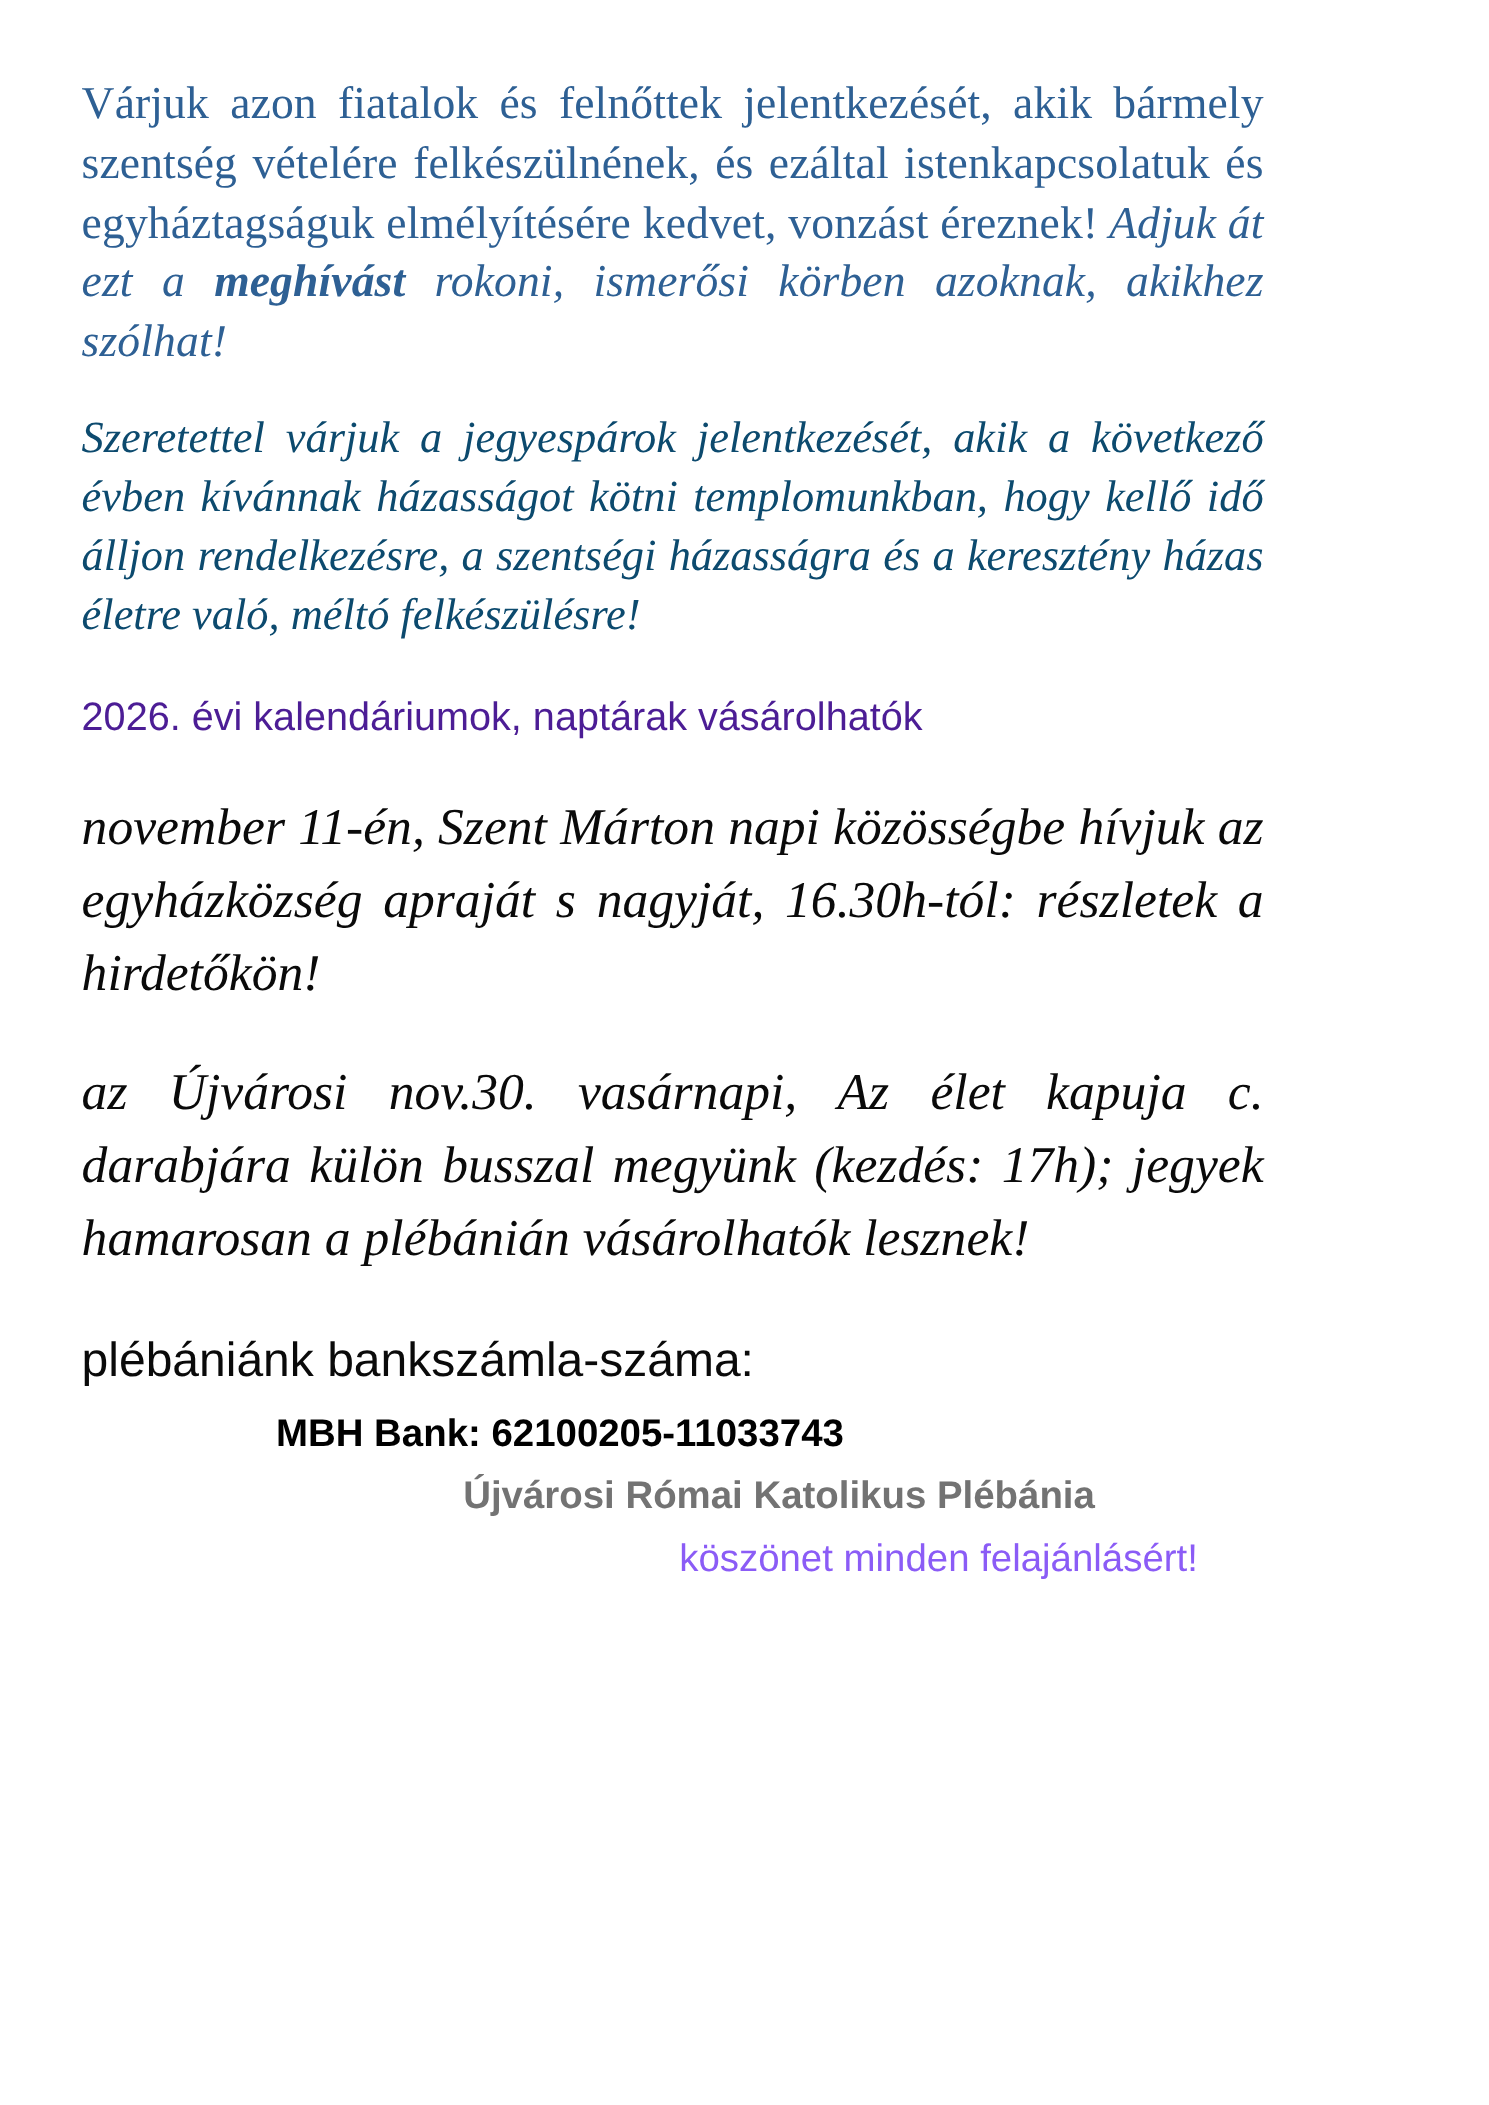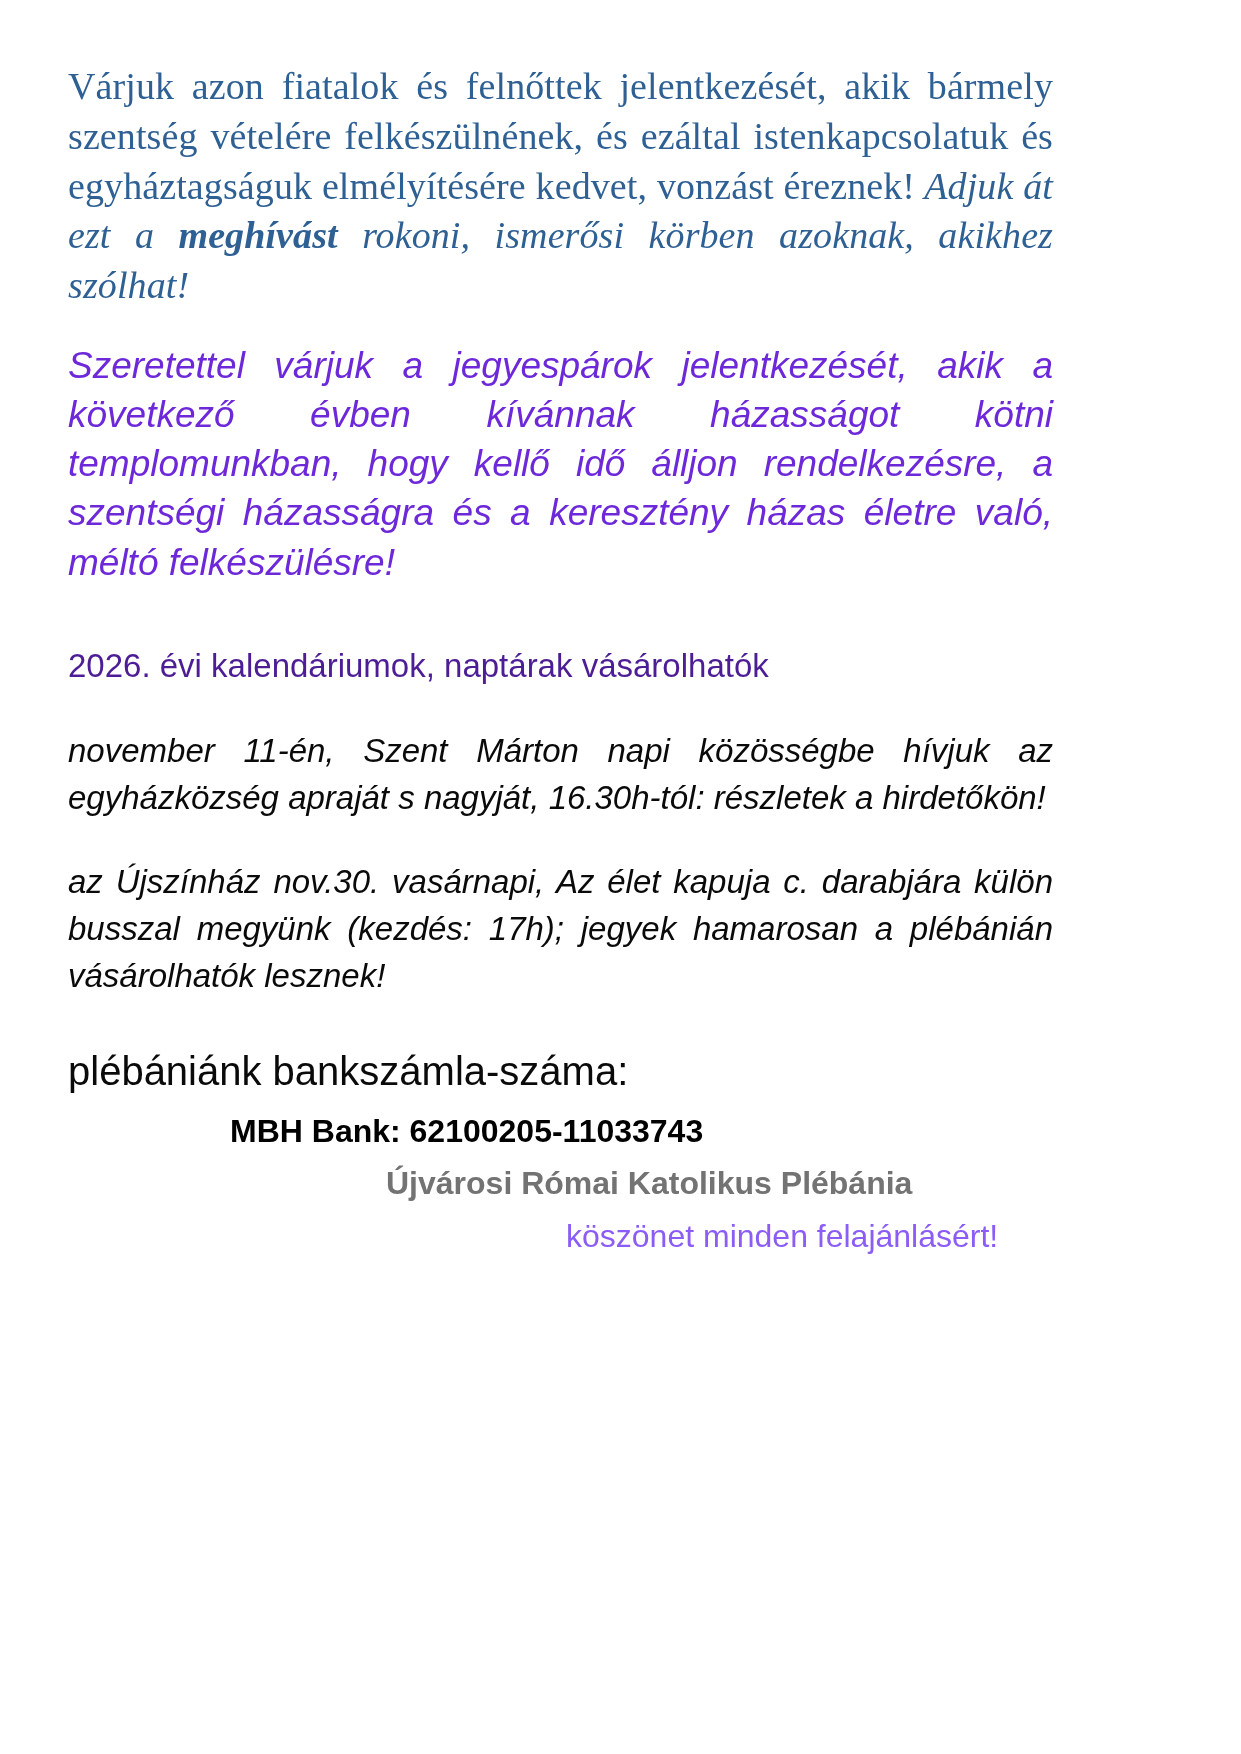--- a/index.html
+++ b/index.html
@@ -35,44 +35,44 @@
     text-align: justify;
     text-justify: inter-word;
     margin: 0 0 30px 0;
     letter-spacing: 0.1px;
   }
   .p-blue .it { font-style: italic; }
   .p-blue .bi { font-style: italic; font-weight: bold; }
 
   
   .p-orange {
-    color: #6d28d9;
-    font-family: Liberation Sans, sans-serif;
+    color: #0c4a6e;
+    font-family: Liberation Serif, serif;
     font-style: italic;
     font-size: 37px;
     line-height: 1.33;
     text-align: justify;
     text-justify: inter-word;
-    margin: 0 0 56px 0;
+    margin: 0 0 36px 0;
   }
 
   
   .p-sans {
     color: #4c1d95;
     font-family: "Liberation Sans", sans-serif;
     font-size: 33px;
     line-height: 1.42;
     text-align: left;
     margin: 0 0 34px 0;
     font-stretch: condensed;
   }
   .p-sans-justify {
     color: #0a0a0a;
-    font-family: Liberation Sans, sans-serif;
-    font-size: 33px;
+    font-family: Liberation Serif, serif;
+    font-size: 43px;
     line-height: 1.42;
     text-align: justify;
     text-justify: inter-word;
     margin: 0 0 34px 0;
   }
   .italic { font-style: italic; }
   .gap-md { margin-bottom: 38px; }
   .gap-lg { margin-bottom: 44px; }
 
   
@@ -119,21 +119,21 @@
 
     <p class="p-blue"><span>Várjuk azon fiatalok és felnőttek jelentkezését, akik bármely szentség vételére felkészülnének, és ezáltal istenkapcsolatuk és egyháztagságuk elmélyítésére kedvet, vonzást éreznek!</span><span class="it"> Adjuk át ezt a </span><span class="bi">meghívást</span><span class="it"> rokoni, ismerősi körben azoknak, akikhez szólhat!</span></p>
 
     <p class="p-orange">Szeretettel várjuk a jegyespárok jelentkezését, akik a következő évben kívánnak házasságot kötni templomunkban, hogy kellő idő álljon rendelkezésre, a szentségi házasságra és a keresztény házas életre való, méltó felkészülésre!</p>
 
     <p class="p-sans gap-md">2026. évi kalendáriumok, naptárak vásárolhatók</p>
 
     <p class="p-sans-justify italic gap-md">november 11-én, Szent Márton napi közösségbe hívjuk az egyházközség apraját s nagyját, 16.30h-tól: részletek a hirdetőkön!</p>
 
 
-    <p class="p-sans-justify italic gap-lg">az Újszínház nov.30. vasárnapi, Az élet kapuja c. darabjára külön busszal megyünk (kezdés: 17h); jegyek hamarosan a plébánián vásárolhatók lesznek!</p>
+    <p class="p-sans-justify italic gap-lg">az Újvárosi nov.30. vasárnapi, Az élet kapuja c. darabjára külön busszal megyünk (kezdés: 17h); jegyek hamarosan a plébánián vásárolhatók lesznek!</p>
 
     <div>
       <p class="p-footer-label">plébániánk bankszámla-száma:</p>
       <p class="p-bank">MBH Bank: 62100205-11033743</p>
       <p class="p-parish">Újvárosi Római Katolikus Plébánia</p>
       <p class="p-thanks">köszönet minden felajánlásért!</p>
     </div>
 
   </div>
 </div>

